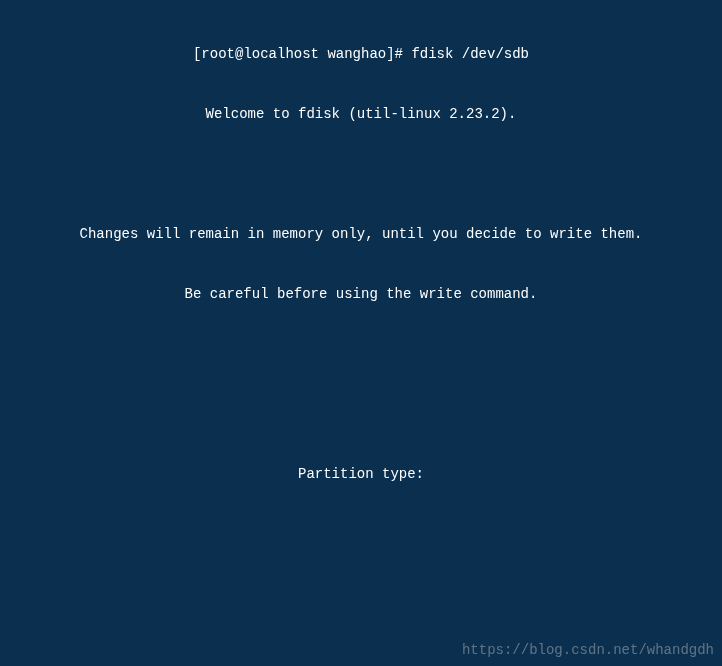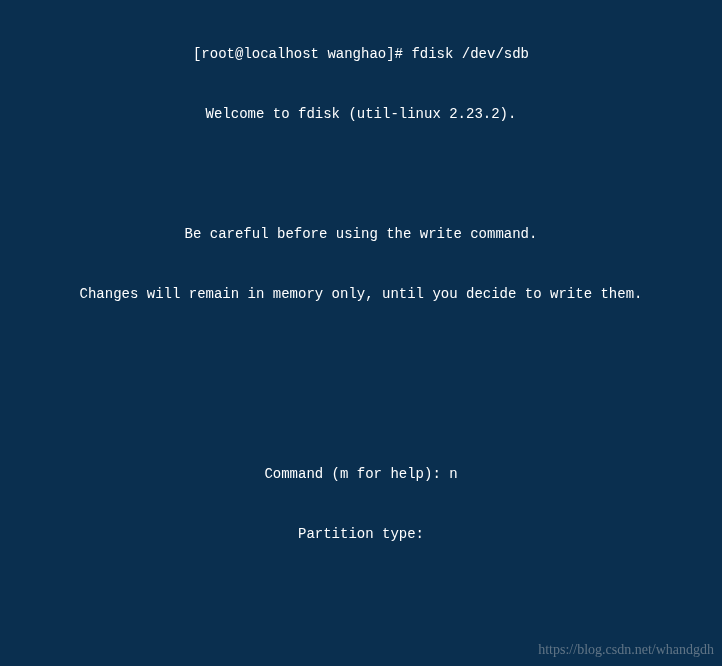--- a/index.html
+++ b/index.html
@@ -23,37 +23,36 @@
   .line {
     min-height: 20px;
     white-space: pre;
     text-align: center;
   }
   .watermark {
     position: absolute;
     right: 8px;
     bottom: 6px;
     color: rgba(200,200,200,0.45);
-    font-family: Liberation Serif, serif;
+    font-family: Liberation Mono, monospace;
     font-size: 14px;
     pointer-events: none;
   }
 </style>
 </head>
 <body>
 
 <div class="terminal">
   <div class="line">[root@localhost wanghao]# fdisk /dev/sdb</div>
   <div class="line">Welcome to fdisk (util-linux 2.23.2).</div>
   <div class="line"></div>
+  <div class="line">Changes will remain in memory only, until you decide to write them.</div>
   <div class="line">Be careful before using the write command.</div>
-  <div class="line">Changes will remain in memory only, until you decide to write them.</div>
   <div class="line"></div>
   <div class="line"></div>
-  <div class="line">Command (m for help): n</div>
   <div class="line">Partition type:</div>
   
   
   
   
   
   
   
   
   

